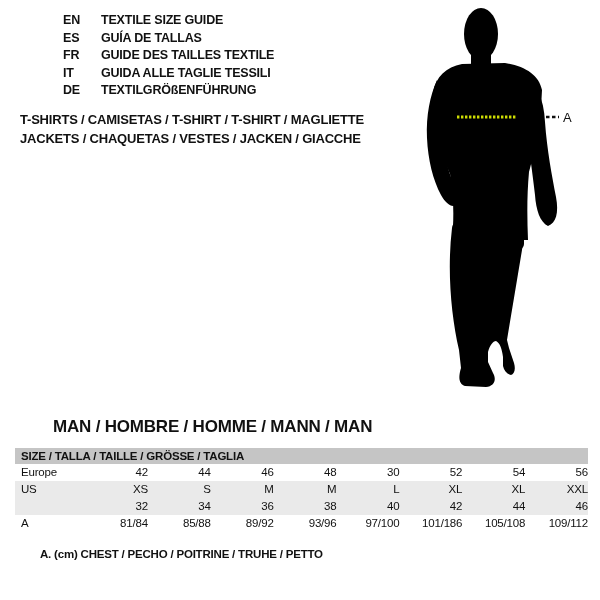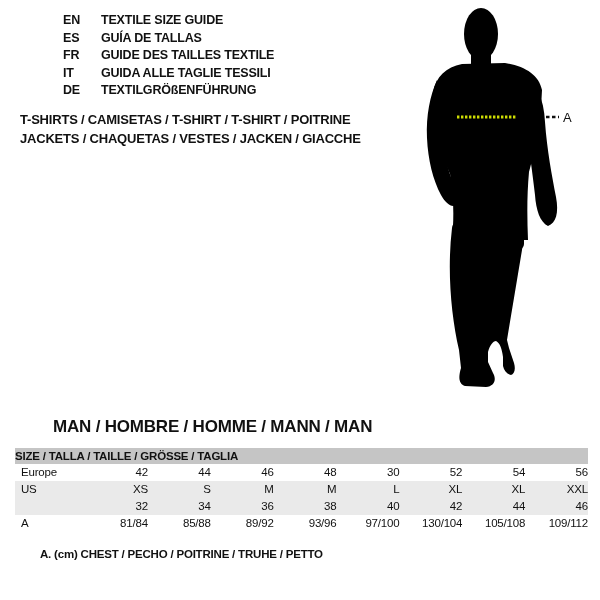--- a/index.html
+++ b/index.html
@@ -11,21 +11,21 @@
   .lang-code { width:38px; }
 
   .category { position:absolute; top:111px; left:20px; font-weight:bold; font-size:13px; letter-spacing:-0.2px; line-height:18.5px; }
 
   .figure-svg { position:absolute; top:0; left:0; }
   .figure-svg text { font-family:"Liberation Sans", sans-serif; font-size:13px; fill:#111; }
 
   .section-title { position:absolute; top:417px; left:20px; font-weight:bold; font-size:17px; letter-spacing:-0.2px;margin-left:33px; }
 
   .size-table { position:absolute; top:448px; left:15px; width:573px; font-size:11.5px; letter-spacing:-0.2px; }
-  .size-table-header { height:16px; line-height:16px; background:#c5c5c5; font-weight:bold; }
+  .size-table-header { height:16px; line-height:16px; background:#c5c5c5; font-weight:bold; padding-left:6px; }
   .t-row { display:flex; height:17px; line-height:17px; }
   .t-row.stripe { background:#eaeaea;gap:28px; }
   .t-label { width:64px; padding-left:6px; }
   .t-cell { flex:1; text-align:right; }
 
   .footnote { position:absolute; top:548px; left:20px; font-weight:bold; font-size:11.5px; letter-spacing:-0.2px;margin-left:20px; }
 </style>
 </head>
 <body>
 
@@ -48,21 +48,21 @@
       <span class="lang-code">IT</span>
       <span class="lang-label">GUIDA ALLE TAGLIE TESSILI</span>
     </div>
     <div class="lang-row">
       <span class="lang-code">DE</span>
       <span class="lang-label">TEXTILGRÖßENFÜHRUNG</span>
     </div>
   </div>
 
   <div class="category">
-    <div>T-SHIRTS / CAMISETAS / T-SHIRT / T-SHIRT / POITRINE</div>
+    <div>T-SHIRTS / CAMISETAS / T-SHIRT / T-SHIRT / MAGLIETTE</div>
     <div>JACKETS / CHAQUETAS / VESTES / JACKEN / GIACCHE</div>
   </div>
 
   <svg class="figure-svg" width="600" height="600" viewBox="0 0 600 600">
     <g fill="#000000">
       <ellipse cx="481" cy="34" rx="17" ry="26"></ellipse>
       <rect x="471" y="46" width="20" height="20"></rect>
       <path d="M 462 64 C 446 67 436 77 433 92 C 432 122 440 152 450 174 C 454 196 454 220 452 240 L 528 240 C 527 216 527 194 529 172 C 535 150 541 120 542 90 C 539 75 525 66 505 63 Z"></path>
       <path d="M 437 80 C 430 96 426 115 427 138 C 428 160 433 180 441 195 C 446 204 452 208 456 205 C 459 200 456 190 452 180 C 447 166 443 150 442 133 C 441 114 440 94 437 80 Z"></path>
       <path d="M 522 74 C 536 82 544 98 545 122 C 547 150 552 176 556 197 C 559 213 556 223 548 226 C 540 222 536 210 535 195 C 532 170 529 148 526 128 C 523 110 520 88 522 74 Z"></path>
@@ -115,21 +115,21 @@
       <span class="t-cell">46</span>
     </div>
 
     <div class="t-row">
       <span class="t-label">A</span>
       <span class="t-cell">81/84</span>
       <span class="t-cell">85/88</span>
       <span class="t-cell">89/92</span>
       <span class="t-cell">93/96</span>
       <span class="t-cell">97/100</span>
-      <span class="t-cell">130/104</span>
+      <span class="t-cell">101/186</span>
       <span class="t-cell">105/108</span>
       <span class="t-cell">109/112</span>
     </div>
   </div>
 
   <div class="footnote">A. (cm) CHEST / PECHO / POITRINE / TRUHE / PETTO</div>
 
 </div>
 
 </body></html>

